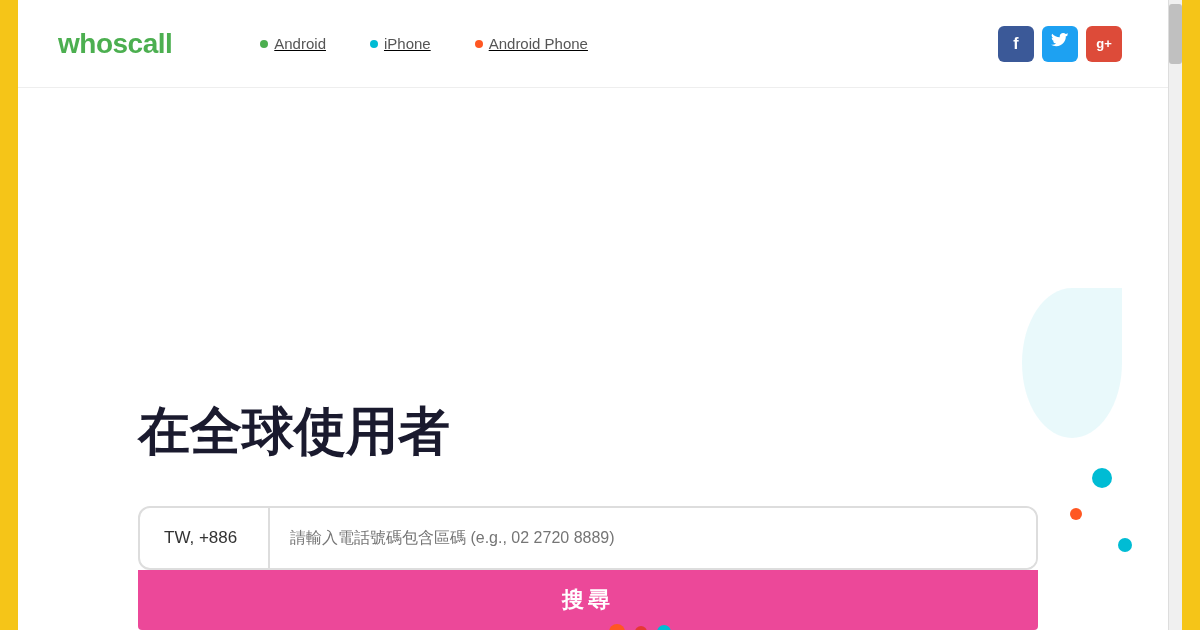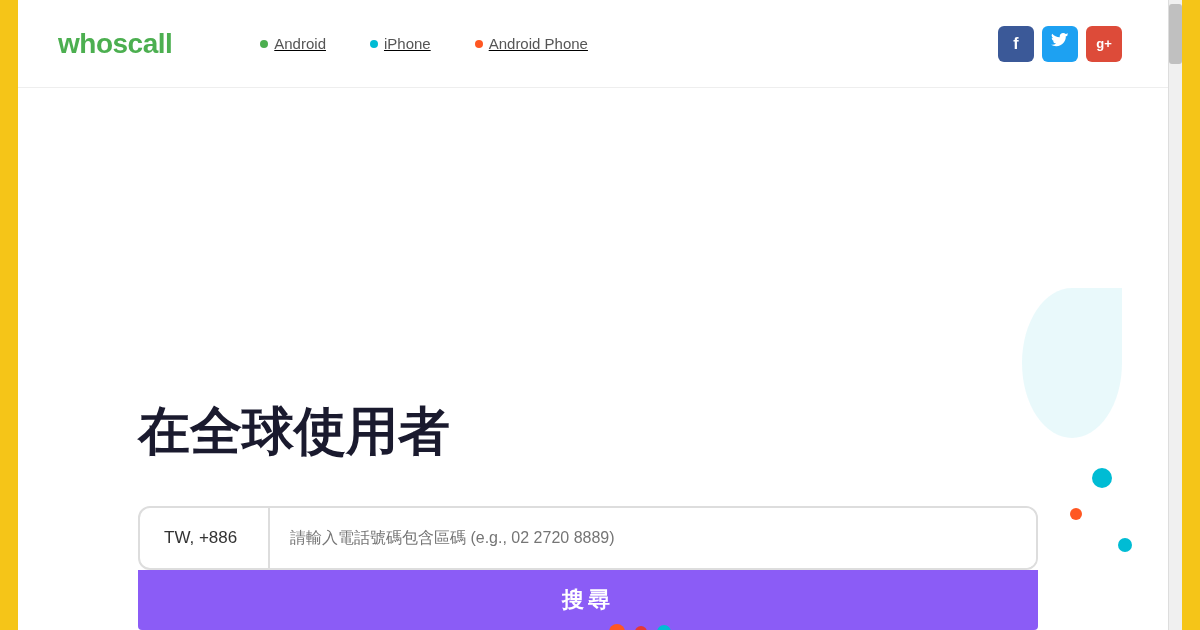--- a/index.html
+++ b/index.html
@@ -186,21 +186,21 @@
 
     
     .search-btn-row {
       margin-top: 0;
       width: 900px;
     }
 
     .search-btn {
       width: 100%;
       height: 60px;
-      background: #8b5cf6;
+      background: #ec4899;
       color: #fff;
       font-size: 22px;
       font-weight: bold;
       border: none;
       border-radius: 0 0 4px 4px;
       cursor: pointer;
       font-family: 'Microsoft JhengHei', 'PingFang TC', Arial, sans-serif;
       letter-spacing: 4px;
     }
 

